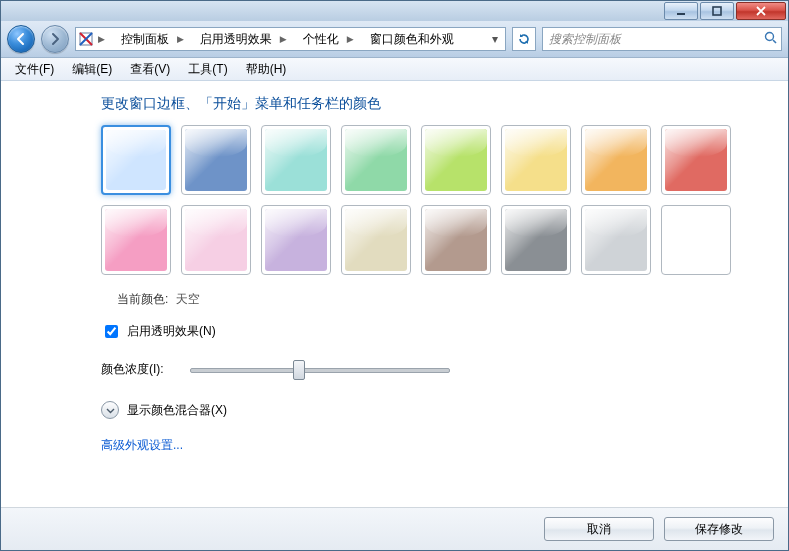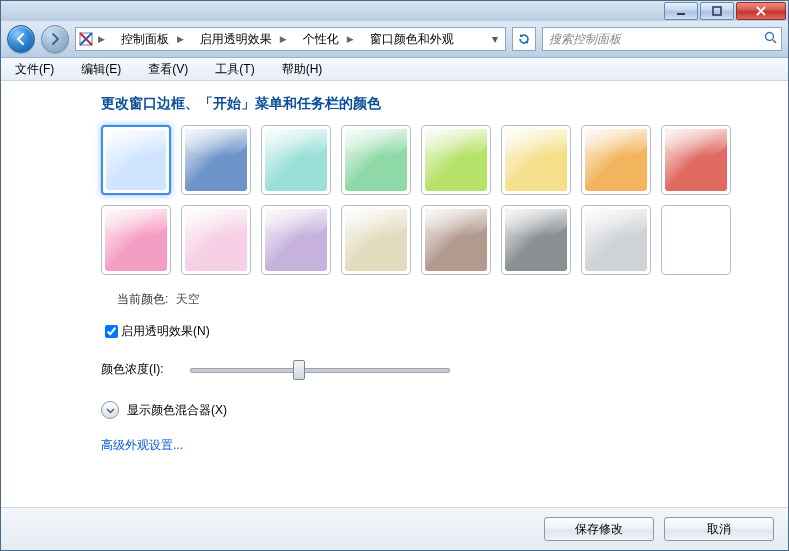--- a/index.html
+++ b/index.html
@@ -122,36 +122,35 @@
   .search-box input::placeholder { color:#888; font-style: italic; }
   .search-icon { color:#3a78b5; margin-left:4px; }
 
   
   .menu-bar {
     height: 22px;
     background: linear-gradient(to bottom, #f6f9fd, #e7eef7);
     border-bottom: 1px solid #c8d6e5;
     display:flex; align-items:center;
     padding: 0 6px;
-    gap: 11px;
+    gap: 2px;
   }
   .menu-item { padding: 2px 8px; }
 
   
   .content {
     flex:1;
     overflow:auto;
     padding: 14px 0 0 100px;
     position:relative;
   }
   .heading {
     color: #0a4e9b;
     font-size: 14px;
     margin-bottom: 12px;
-    font-weight: bold;
   }
   .swatch-grid {
     display: grid;
     grid-template-columns: repeat(8, 70px);
     grid-auto-rows: 70px;
     gap: 10px 10px;
     margin-bottom: 16px;
   }
   .swatch {
     box-sizing: border-box;
@@ -180,21 +179,21 @@
     content:"";
     position:absolute; left:0; right:0; top:0; height:45%;
     background: linear-gradient(to bottom, rgba(255,255,255,.65), rgba(255,255,255,0));
     border-radius:3px 3px 50% 50%;
   }
 
   .kv-row { margin: 4px 0 14px 16px; }
   .kv-label { color:#333; }
   .kv-value { color:#555; margin-left:4px; }
 
-  .checkbox-row { display:flex; align-items:center; gap:0; margin-bottom:18px; }
+  .checkbox-row { display:flex; align-items:center; gap:6px; margin-bottom:18px; }
   .checkbox-row input { width:13px; height:13px; }
 
   .slider-row { display:flex; align-items:center; gap:26px; margin-bottom:22px; }
   .slider-track {
     position:relative;
     width: 260px;
     height: 20px;
   }
   .slider-track .rail {
     position:absolute; left:0; right:0; top:9px; height:3px;
@@ -402,17 +401,17 @@
           </svg>
       </div>
       <span>显示颜色混合器(X)</span>
     </div>
 
     <div class="link">高级外观设置...</div>
 
   </div>
 
   <div class="footer">
+    <div class="btn">取消</div>
     <div class="btn">保存修改</div>
-    <div class="btn">取消</div>
   </div>
 
 </div>
 
 </body></html>

